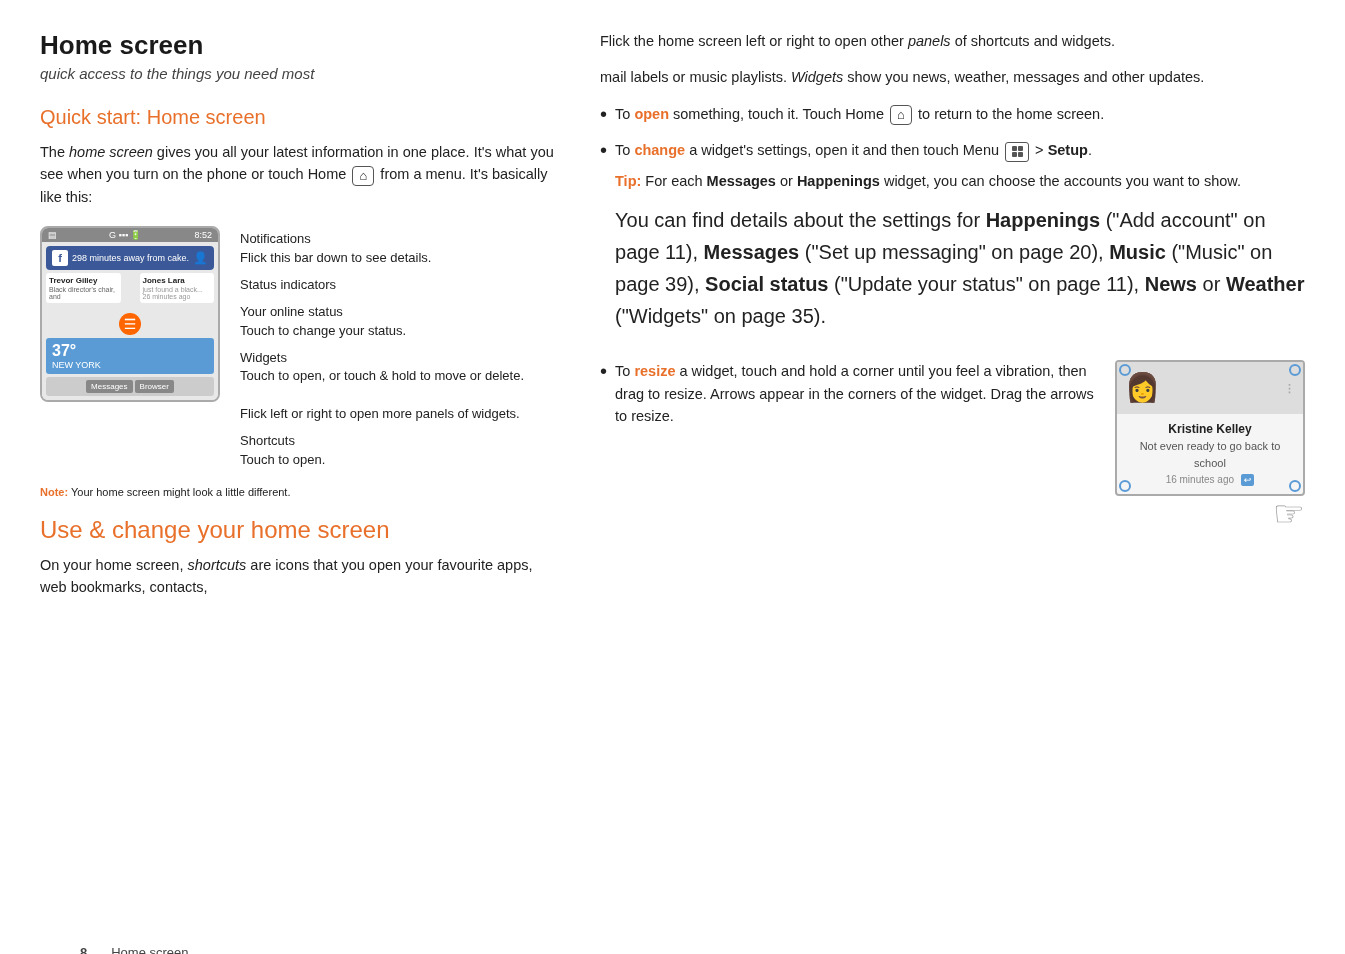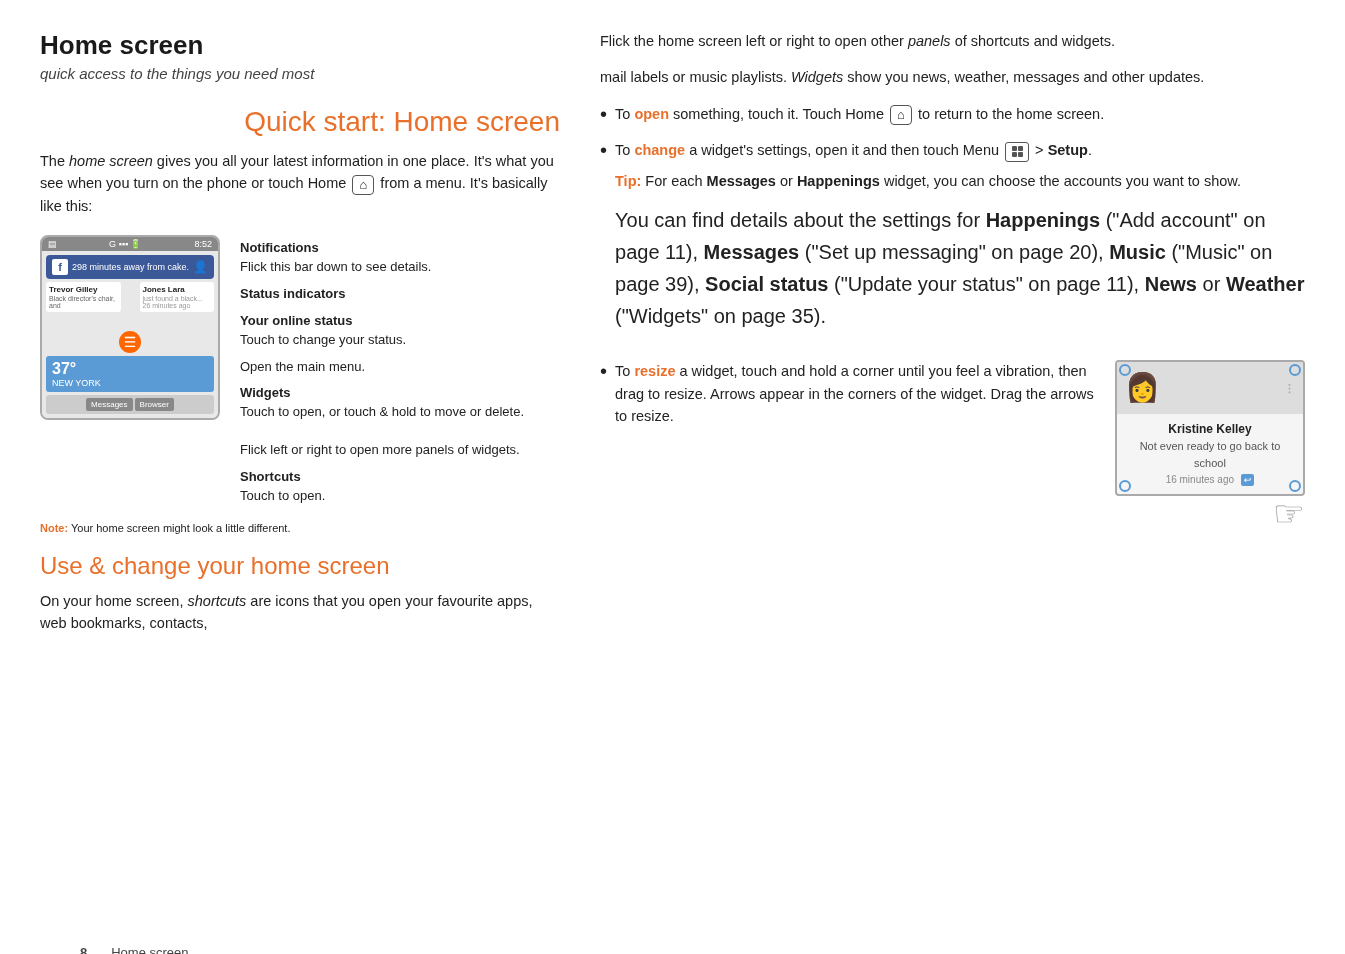--- a/index.html
+++ b/index.html
@@ -32,26 +32,25 @@
       font-family: Arial Black, Arial, sans-serif;
       margin-bottom: 4px;
     }
     .subtitle {
       font-style: italic;
       color: #444;
       font-size: 15px;
       margin-bottom: 24px;
     }
     h2.section-title {
-      font-size: 28px;
+      font-size: 20px;
       font-weight: normal;
       color: #e8702a;
       margin-bottom: 12px;
       margin-top: 10px;
-      text-align: right;
     }
     .body-text {
       font-size: 14.5px;
       line-height: 1.55;
       color: #222;
       margin-bottom: 14px;
     }
     .body-text em {
       font-style: italic;
     }
@@ -117,21 +116,21 @@
       height: 16px;
       display: flex;
       align-items: center;
       justify-content: center;
       font-size: 11px;
       flex-shrink: 0;
     }
     .social-row {
       display: flex;
       gap: 19px;
-      margin-bottom: 19px;
+      margin-bottom: 10px;
     }
     .social-card {
       background: #fff;
       border-radius: 3px;
       padding: 3px;
       font-size: 8px;
       flex: 1;
       min-width: 0;
     }
     .social-card .name {
@@ -200,21 +199,21 @@
       line-height: 1.45;
       color: #222;
       padding-top: 4px;
     }
     .callout-item {
       display: flex;
       align-items: flex-start;
       gap: 6px;
     }
     .callout-label {
-      font-weight: bold;
+      font-weight: normal;
     }
     .note-text {
       margin: 10px 0 10px 0;
       font-size: 11px;
     }
     .note-bold {
       font-weight: 900;
       color: #e8702a;
     }
     
@@ -461,23 +460,20 @@
         <div class="callout-item">
           <div>
             <span class="callout-label">Status indicators</span>
           </div>
         </div>
         <div class="callout-item">
           <div>
             <span class="callout-label">Your online status</span><br>
             <span>Touch to change your status.</span>
           </div>
-        </div>
-        <div class="callout-item">
-          <span>Open the main menu.</span>
         </div>
         <div class="callout-item">
           <div>
             <span class="callout-label">Widgets</span><br>
             <span>Touch to open, or touch &amp; hold to move or delete.</span><br>
             <br>
             <span>Flick left or right to open more panels of widgets.</span>
           </div>
         </div>
         <div class="callout-item">

